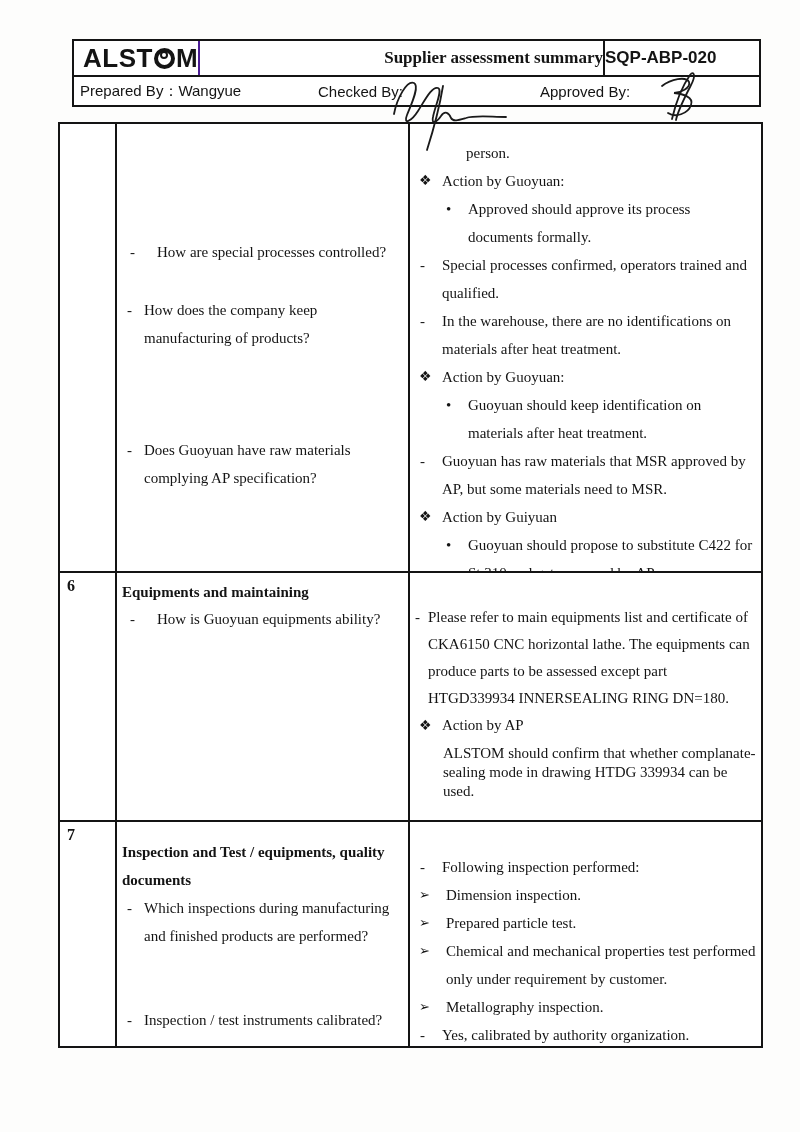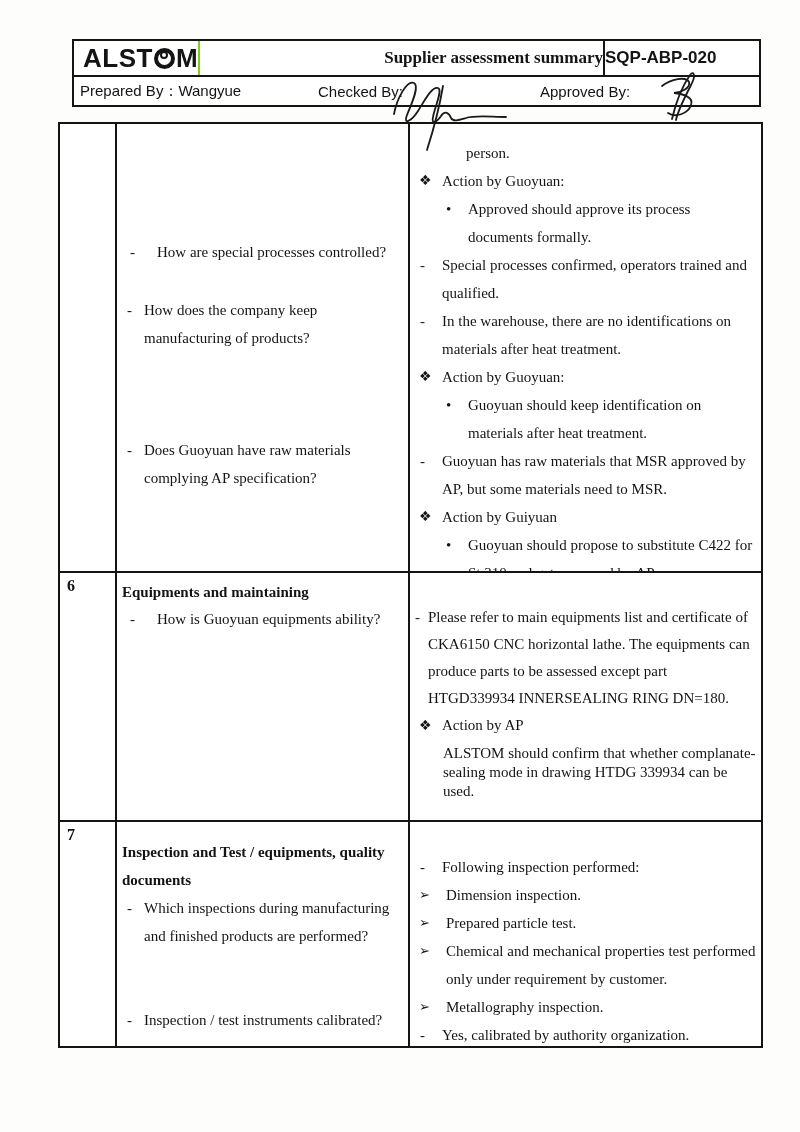--- a/index.html
+++ b/index.html
@@ -2,21 +2,21 @@
 <html><head>
 <meta charset="utf-8">
 <style>
   html,body{margin:0;padding:0;background:#e8e8e8;}
   .page{position:relative;width:800px;height:1132px;background:#fdfdfc;overflow:hidden;
         font-family:"Liberation Serif",serif;color:#141414;}
   
   .hdr{position:absolute;left:72px;top:39px;width:689px;height:68px;
        border:2px solid #141414;box-sizing:border-box;display:flex;flex-direction:column;background:#fff;}
   .hdr-top{display:flex;height:36px;border-bottom:2px solid #141414;box-sizing:border-box;}
-  .hdr-logo{width:126px;border-right:2px solid #84cc16;box-sizing:border-box;
+  .hdr-logo{width:126px;border-right:2px solid #4c1d95;box-sizing:border-box;
             display:flex;align-items:center;padding-left:9px;}
   .logo-txt{font-family:"Liberation Sans",sans-serif;font-weight:bold;font-size:26px;
             letter-spacing:0.5px;color:#141414;display:inline-flex;align-items:center;line-height:1;}
   .logo-o{display:inline-block;width:21px;height:21px;border:4px solid #141414;border-radius:50%;
           box-sizing:border-box;position:relative;margin:0 1px;}
   .logo-o-dot{position:absolute;left:50%;top:-1px;transform:translateX(-50%);
           width:8px;height:8px;border:2.5px solid #141414;border-radius:50%;box-sizing:border-box;}
   .hdr-title{flex:1;text-align:right;line-height:33px;font-weight:bold;font-size:17px;
              font-family:"Liberation Serif",serif;}
   .hdr-code{width:156px;border-left:2px solid #141414;box-sizing:border-box;text-align:left;

